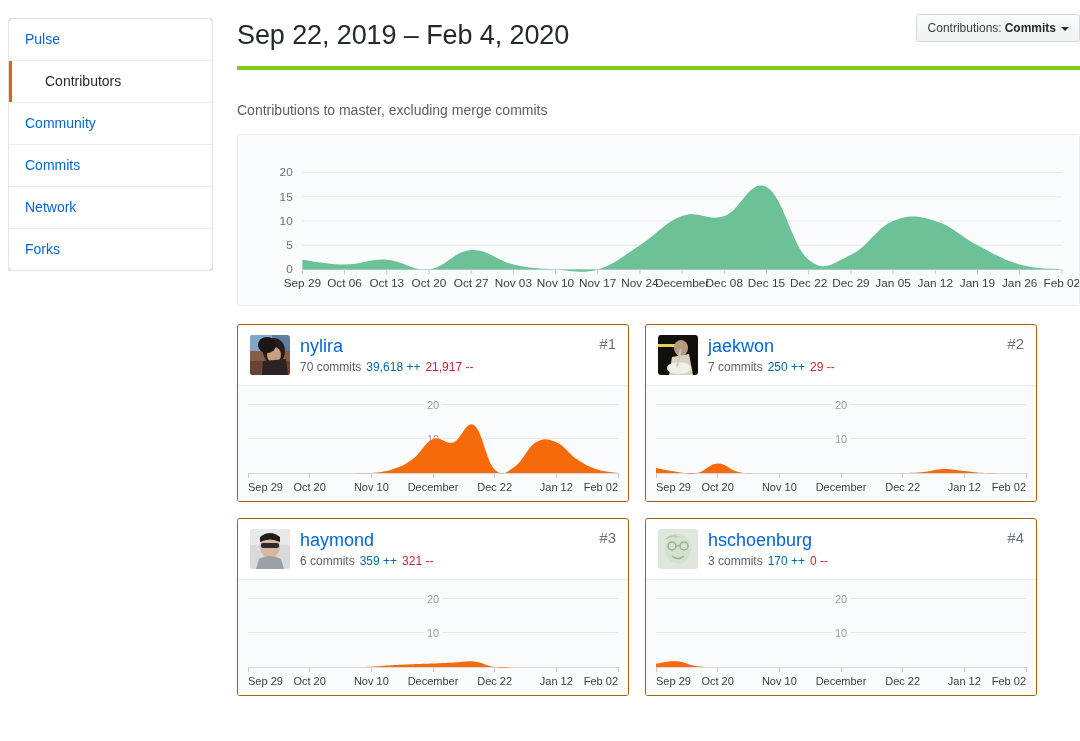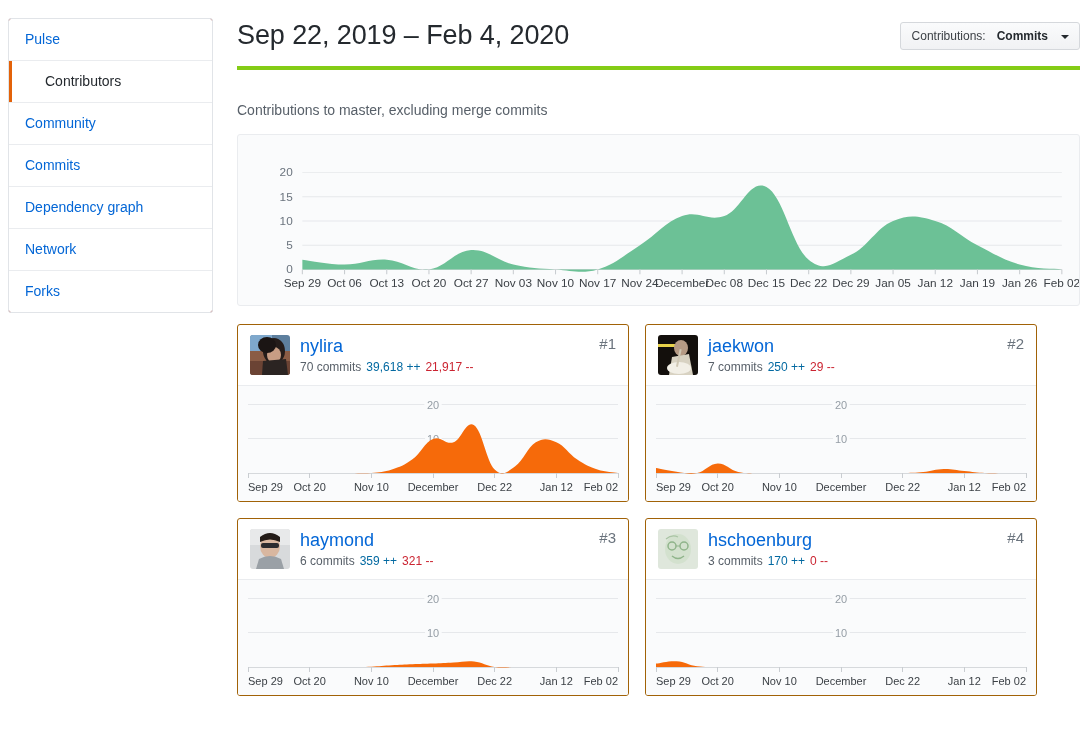--- a/index.html
+++ b/index.html
@@ -74,24 +74,24 @@
   }
   .page-title {
     font-size: 27px;
     line-height: 34px;
     font-weight: normal;
     color: #24292e;
     margin: 8px 0 0 0;
     letter-spacing: -0.1px;
   }
   .dropdown-btn {
-    margin-top: 12px;
+    margin-top: 4px;
     display: inline-flex;
     align-items: center;
-    gap: 11px;
+    gap: 3px;
     background: linear-gradient(#fafbfc, #f1f2f4);
     border: 1px solid #d5d8dc;
     border-radius: 3px;
     padding: 6px 10px 6px 11px;
     font-size: 12px;
     color: #24292e;
     cursor: pointer;
     white-space: nowrap;
   }
   .dropdown-btn .dd-label { color: #3c4146; }
@@ -222,23 +222,20 @@
       <span>Pulse</span>
     </div>
     <div class="side-item active">
       <span>Contributors</span>
     </div>
     <div class="side-item">
       <span>Community</span>
     </div>
     <div class="side-item">
       <span>Commits</span>
-    </div>
-    <div class="side-item">
-      <span>Dependency graph</span>
     </div>
     <div class="side-item">
       <span>Network</span>
     </div>
     <div class="side-item">
       <span>Forks</span>
     </div>
   </nav>
 
   <div class="main">

